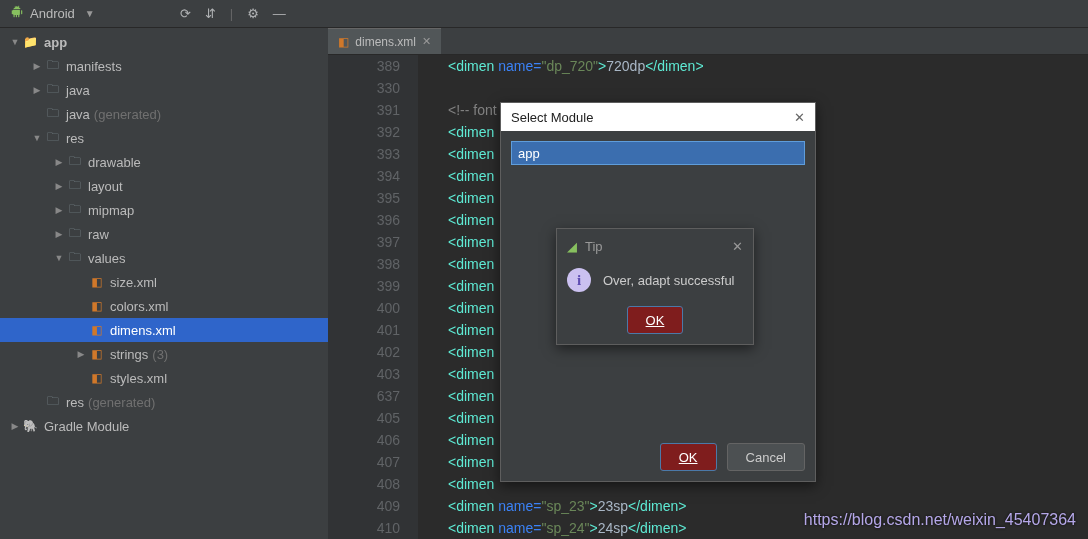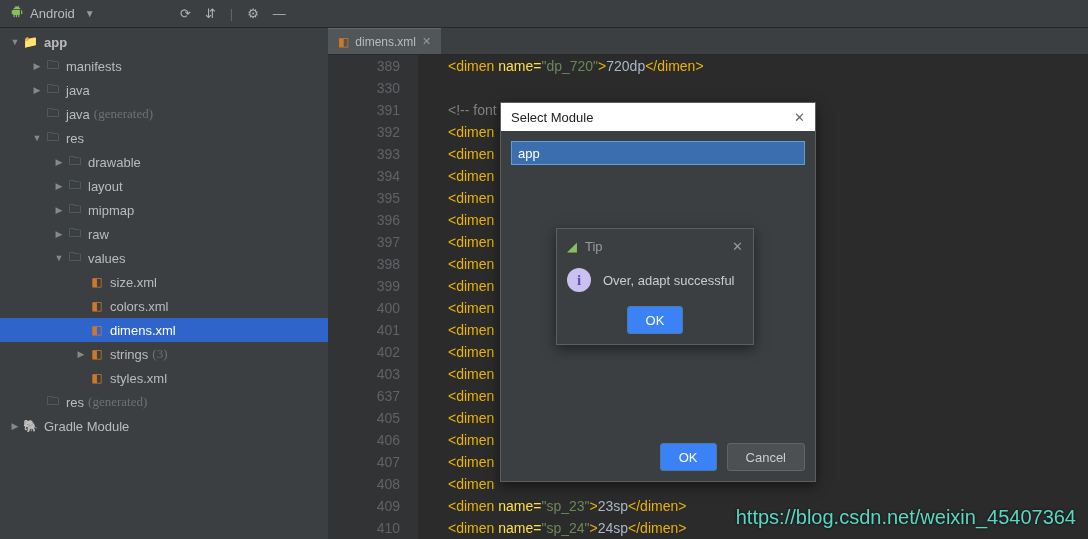--- a/index.html
+++ b/index.html
@@ -23,60 +23,60 @@
 .tree-item.selected { background: #2f65ca; color: #fff; }
 .tree-indent { display: inline-block; }
 .tree-arrow { width: 14px; text-align: center; font-size: 9px; color: #888; }
 .tree-arrow.open::before { content: "▼"; }
 .tree-arrow.closed::before { content: "▶"; }
 .tree-arrow.none { visibility: hidden; }
 .tree-icon { width: 18px; text-align: center; margin-right: 4px; font-size: 12px; }
 .folder-icon { color: #87939a; }
 .module-icon { color: #5294e2; }
 .xml-icon { color: #d0782a; }
-.tree-dim { color: #707070; margin-left: 4px; font-family: Liberation Serif, serif; }
+.tree-dim { color: #707070; margin-left: 4px; }
 
 
 .editor { flex: 1; background: #2b2b2b; display: flex; flex-direction: column; }
 .tabbar { height: 28px; background: #3c3f41; display: flex; align-items: flex-end; border-bottom: 1px solid #282828; }
 .tab { height: 26px; background: #515658; padding: 0 10px; display: flex; align-items: center; gap: 6px; color: #bbb; border-top: 1px solid #666; font-size: 12px;}
 .tab-close { color: #999; cursor: pointer; font-size: 11px; }
 
 .code-area { flex: 1; display: flex; font-family: "Consolas", monospace; font-size: 14px; line-height: 22px; }
 .gutter { width: 90px; text-align: right; padding-right: 18px; color: #606366; background: #313335; }
 .code { flex: 1; padding-left: 30px; white-space: pre; }
-.tag { color: #eab308; }
-.attr { color: #fde047; }
+.tag { color: #5eead4; }
+.attr { color: #3b82f6; }
 .str { color: #6a8759; }
 .txt { color: #a9b7c6; }
 .cmt { color: #808080; }
 
 
 .dialog { position: absolute; top: 102px; left: 500px; width: 316px; background: #3c3f41; border: 1px solid #5e5e5e; box-shadow: 0 4px 12px rgba(0,0,0,0.5); }
 .dlg-title { height: 28px; background: #fff; color: #222; display: flex; align-items: center; padding: 0 10px; justify-content: space-between; font-size: 13px; }
 .dlg-close { color: #666; cursor: pointer; }
 .dlg-body { padding: 10px; }
 .dlg-input { width: 100%; height: 24px; background: #3b6eaf; color: #fff; border: 1px solid #5f9ddb; padding: 0 6px; font-size: 13px; }
 .dlg-content { height: 258px; position: relative; }
 .dlg-buttons { display: flex; justify-content: flex-end; gap: 10px; padding: 10px; }
 .btn { height: 28px; padding: 0 18px; background: #4c5052; border: 1px solid #646464; color: #ccc; cursor: pointer; font-size: 13px; border-radius: 3px; }
-.btn.primary { background: #3b82f6; border-color: #4b79a8; color: #fff; }
+.btn.primary { background: #7f1d1d; border-color: #4b79a8; color: #fff; text-decoration: underline; }
 
 
 .tip { position: absolute; top: 228px; left: 556px; width: 198px; background: #3c3f41; border: 1px solid #5e5e5e; padding: 10px; box-shadow: 0 4px 12px rgba(0,0,0,0.5); }
 .tip-head { display: flex; align-items: center; gap: 8px; color: #999; font-size: 13px; position: relative; }
 .tip-head-icon { color: #87c05f; }
 .tip-close { position: absolute; right: 0; top: 0; cursor: pointer; color: #999; }
 .tip-body { display: flex; align-items: center; gap: 12px; margin: 14px 0; }
 .tip-info-icon { width: 24px; height: 24px; border-radius: 50%; background: #cbc1f0; color: #5e4db2; display: flex; align-items: center; justify-content: center; font-weight: bold; font-family: Georgia, serif; font-size: 15px; }
 .tip-msg { color: #ccc; font-size: 13px; }
 .tip-btns { text-align: center; margin-top: 6px; }
 
 
-.watermark { position: absolute; bottom: 10px; right: 12px; color: #5eead4; font-size: 20px; text-shadow: 0 0 3px #000; opacity: 0.9; text-align: center; }
+.watermark { position: absolute; bottom: 10px; right: 12px; color: #c4b5fd; font-size: 16px; text-shadow: 0 0 3px #000; opacity: 0.9; text-align: center; }
 </style>
 </head>
 <body>
 
 <div class="toolbar">
   <div class="toolbar-left">
     <span class="android-icon">
       <svg width="14" height="14" viewBox="0 0 24 24" fill="#87c05f">
           <path d="M6 8c-1 0-1 1-1 1v7c0 1 1 1 1 1v3c0 1 1 1 1 1s1 0 1-1v-3h2v3c0 1 1 1 1 1s1 0 1-1v-3h2v3c0 1 1 1 1 1s1 0 1-1v-3c1 0 1-1 1-1V9s0-1-1-1H6zm-2 1c-1 0-1 1-1 1v5c0 1 1 1 1 1s1 0 1-1v-5c0-1-1-1-1-1zm16 0c-1 0-1 1-1 1v5c0 1 1 1 1 1s1 0 1-1v-5c0-1-1-1-1-1zM8 2l1 2c-2 1-3 2-3 3h12c0-1-1-2-3-3l1-2-1-1-1 2c-1 0-2-1-3-1s-2 1-3 1L9 1 8 2z"></path>
         </svg>

